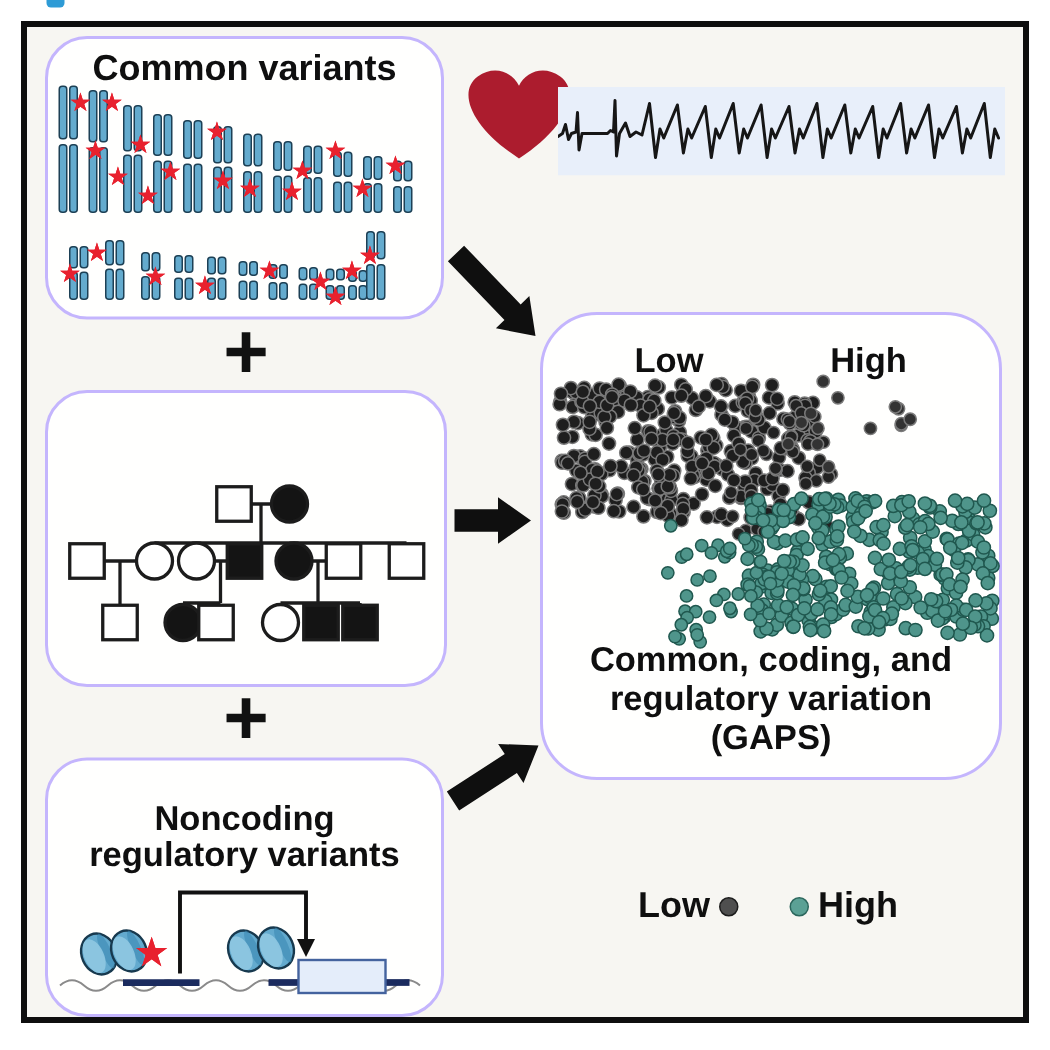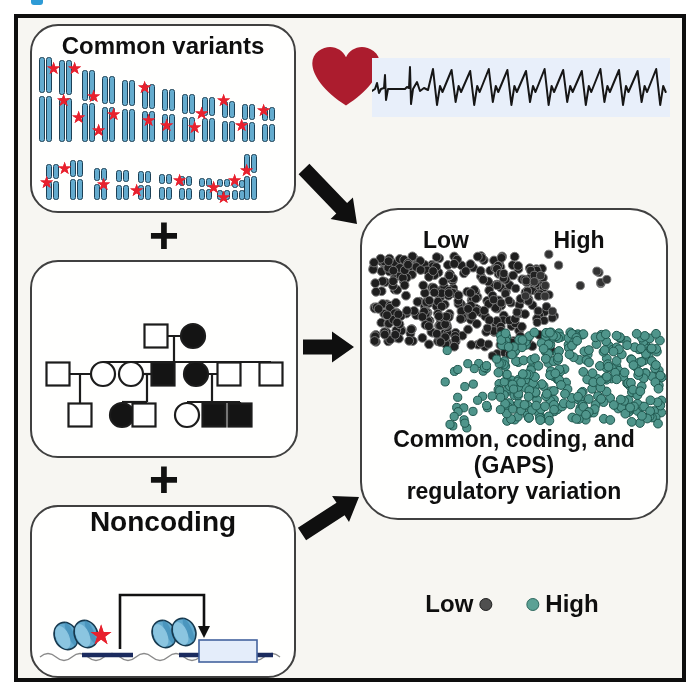--- a/index.html
+++ b/index.html
@@ -1,27 +1,27 @@
 <!DOCTYPE html>
 <html><head>
 <meta charset="utf-8">
 <style>
   html,body{margin:0;padding:0;background:#ffffff;font-family:"Liberation Sans",sans-serif;}
   .stage{position:relative;width:700px;height:700px;background:#fff;overflow:hidden;color:#111;}
   .logo-chip{position:absolute;left:31px;top:0;width:12px;height:5px;background:#2e9bd6;border-radius:0 0 3px 3px;}
   .frame{position:absolute;left:14px;top:14px;width:672px;height:668px;box-sizing:border-box;background:#f7f6f2;border:4px solid #0e0e0e;}
-  .panel{position:absolute;background:#fffffe;border:2px solid #404040;border-radius:28px;box-sizing:border-box;padding-left:12px;}
+  .panel{position:absolute;background:#fffffe;border:2px solid #c4b5fd;border-radius:28px;box-sizing:border-box;padding-left:12px;}
   #panel-common{left:30px;top:24px;width:266px;height:189px;}
   #panel-rare{left:30px;top:260px;width:268px;height:198px;}
   #panel-noncoding{left:30px;top:505px;width:266px;height:173px;}
   #panel-predicted{left:360px;top:208px;width:308px;height:312px;border-radius:38px;}
   .title{position:absolute;left:0;width:100%;text-align:center;font-weight:bold;color:#0f0f0f;line-height:1.05;}
   .t-common{top:7px;font-size:24px;}
   .t-rare{top:15px;font-size:24px;}
-  .t-noncoding{top:0;font-size:28px;}
+  .t-noncoding{top:26px;font-size:23px;}
   .plus{position:absolute;font-weight:bold;font-size:52px;color:#111;transform:translate(-50%,-54%);line-height:1;}
   .heading{position:absolute;transform:translateX(-50%);font-weight:bold;font-size:27px;color:#0d0d0d;border-bottom:3.5px solid #0d0d0d;padding:0 3px 1px;white-space:nowrap;}
   #heading-predicted{left:525px;top:152px;}
   #heading-true{left:516px;top:546px;}
   .risk-label{position:absolute;transform:translateX(-50%);font-weight:bold;font-size:23px;color:#0f0f0f;}
   .caption{position:absolute;left:0;top:216px;width:100%;text-align:center;font-weight:bold;font-size:23px;line-height:1.13;color:#0f0f0f;}
   #karyotype{position:absolute;left:0;top:0;width:100%;height:100%;}
   .chromo{position:absolute;}
   .chromatid{position:absolute;width:5.5px;background:#64abce;border:1px solid #1d4055;border-radius:2.5px;box-sizing:border-box;}
   .star{position:absolute;color:#e8212e;font-size:17px;line-height:1;font-weight:normal;text-shadow:0 0 0 #e8212e;}
@@ -249,20 +249,21 @@
         <rect x="170.5" y="141.5" width="23" height="23" fill="#141414" stroke="#1c1c1c" stroke-width="2.2"></rect>
         <rect x="196.5" y="141.5" width="23" height="23" fill="#141414" stroke="#1c1c1c" stroke-width="2.2"></rect>
       </svg>
   </div>
 
   <div class="plus" style="left:164px;top:481px;">+</div>
 
   <div class="panel" id="panel-noncoding">
     <div class="title t-noncoding">
       <div>Noncoding</div>
+      <div>regulatory variants</div>
     </div>
     <svg id="noncoding-svg" class="abs" style="left:0;top:0;" width="262" height="169" viewBox="0 0 262 169">
         <path d="M8 150 Q16 143 24 150 T40 150 T56 150 T72 150 T88 150 T104 150 T120 150 T136 150 T152 150 T168 150 T184 150 T200 150 T216 150 T232 150 T248 150" fill="none" stroke="#8a8a8a" stroke-width="1.3"></path>
         <line x1="50" y1="148" x2="101" y2="148" stroke="#1b2b5e" stroke-width="4.5"></line>
         <line x1="147" y1="148" x2="168" y2="148" stroke="#1b2b5e" stroke-width="4.5"></line>
         <line x1="224" y1="148" x2="241" y2="148" stroke="#1b2b5e" stroke-width="4.5"></line>
         <g transform="translate(34,129) rotate(-24)">
           <ellipse cx="0" cy="0" rx="11.5" ry="14" fill="#63aace" stroke="#17394e" stroke-width="1.6"></ellipse>
           <ellipse cx="5" cy="0" rx="3.2" ry="12.5" fill="#3f8cb5" opacity="0.65"></ellipse>
           <ellipse cx="-3.5" cy="0" rx="6.5" ry="12" fill="#8fc8e2" opacity="0.9"></ellipse>
@@ -1057,22 +1058,22 @@
         <circle cx="124.5" cy="155.6" r="4.1" fill="#4f958b" stroke="#20584f" stroke-width="1"></circle>
         <circle cx="111.3" cy="174.1" r="4.1" fill="#4f958b" stroke="#20584f" stroke-width="1"></circle>
         <circle cx="102.1" cy="209.8" r="4.1" fill="#4f958b" stroke="#20584f" stroke-width="1"></circle>
         <circle cx="102.8" cy="213.2" r="4.1" fill="#4f958b" stroke="#20584f" stroke-width="1"></circle>
         <circle cx="138.6" cy="187.3" r="4.1" fill="#4f958b" stroke="#20584f" stroke-width="1"></circle>
         <circle cx="145.1" cy="164.4" r="4.1" fill="#4f958b" stroke="#20584f" stroke-width="1"></circle>
         <circle cx="138.4" cy="199.6" r="4.1" fill="#4f958b" stroke="#20584f" stroke-width="1"></circle>
       </svg>
     <div class="caption">
       <div>Common, coding, and</div>
+      <div>regulatory variation</div>
       <div>(GAPS)</div>
-      <div>regulatory variation</div>
     </div>
   </div>
 
   <div class="legend">
     <span>Low</span>
     <span class="dot" id="dot-low" style="background: rgb(79, 79, 79); border: 1.5px solid rgb(28, 28, 28);"></span>
     <span class="sp"></span>
     <span class="dot" id="dot-high" style="background: rgb(91, 161, 149); border: 1.5px solid rgb(44, 103, 93);"></span>
     <span>High</span>
   </div>

